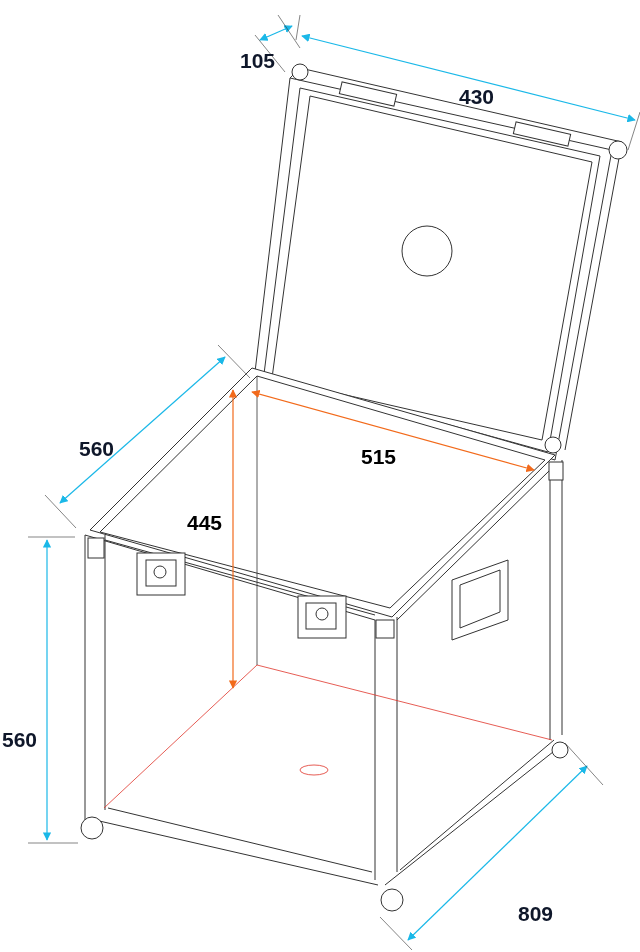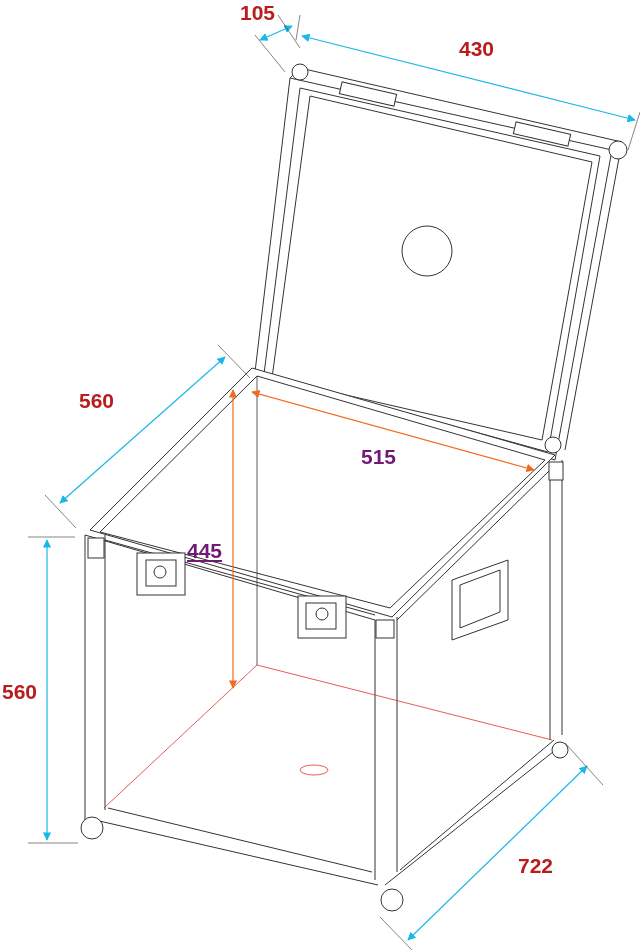--- a/index.html
+++ b/index.html
@@ -1,20 +1,20 @@
 <!DOCTYPE html>
 <html><head>
 <meta charset="utf-8">
 <style>
   html,body{margin:0;padding:0;background:#ffffff;}
   body{width:640px;height:952px;position:relative;overflow:hidden;font-family:"Liberation Sans",sans-serif;}
   #drawing{position:absolute;left:0;top:0;width:640px;height:952px;}
   .dim-label{position:absolute;font-family:"Liberation Sans",sans-serif;font-weight:bold;font-size:21px;line-height:1;white-space:nowrap;}
-  .blue{color:#b91c1c;}
-  .orange{color:#701a75;}
+  .blue{color:#0f172a;margin-top:48px;}
+  .orange{color:#000000;}
 </style>
 </head>
 <body>
 
 <svg id="drawing" viewBox="0 0 640 952" xmlns="http://www.w3.org/2000/svg">
   <defs>
     <marker id="arB" viewBox="0 0 10 10" refX="9" refY="5" markerWidth="7" markerHeight="7" orient="auto-start-reverse">
       <path d="M0,0 L10,5 L0,10 z" fill="#1ab8e8"></path>
     </marker>
     <marker id="arO" viewBox="0 0 10 10" refX="9" refY="5" markerWidth="7" markerHeight="7" orient="auto-start-reverse">
@@ -123,15 +123,15 @@
   <g stroke="#f26a1b" stroke-width="1.2" fill="none">
     <line x1="252" y1="392" x2="534" y2="470" marker-start="url(#arO)" marker-end="url(#arO)"></line>
     <line x1="233" y1="390" x2="233" y2="688" marker-start="url(#arO)" marker-end="url(#arO)"></line>
   </g>
 </svg>
 
 <div class="dim-label blue" style="left:240px;top:2px;">105</div>
 <div class="dim-label blue" style="left:459px;top:38px;">430</div>
 <div class="dim-label blue" style="left:79px;top:390px;">560</div>
 <div class="dim-label blue" style="left:2px;top:681px;">560</div>
-<div class="dim-label blue" style="left:518px;top:855px;">722</div>
+<div class="dim-label blue" style="left:518px;top:855px;">809</div>
 <div class="dim-label orange" style="left:361px;top:446px;">515</div>
-<div class="dim-label orange" style="left:187px;top:540px;text-decoration:underline;">445</div>
+<div class="dim-label orange" style="left:187px;top:512px;">445</div>
 
 </body></html>

